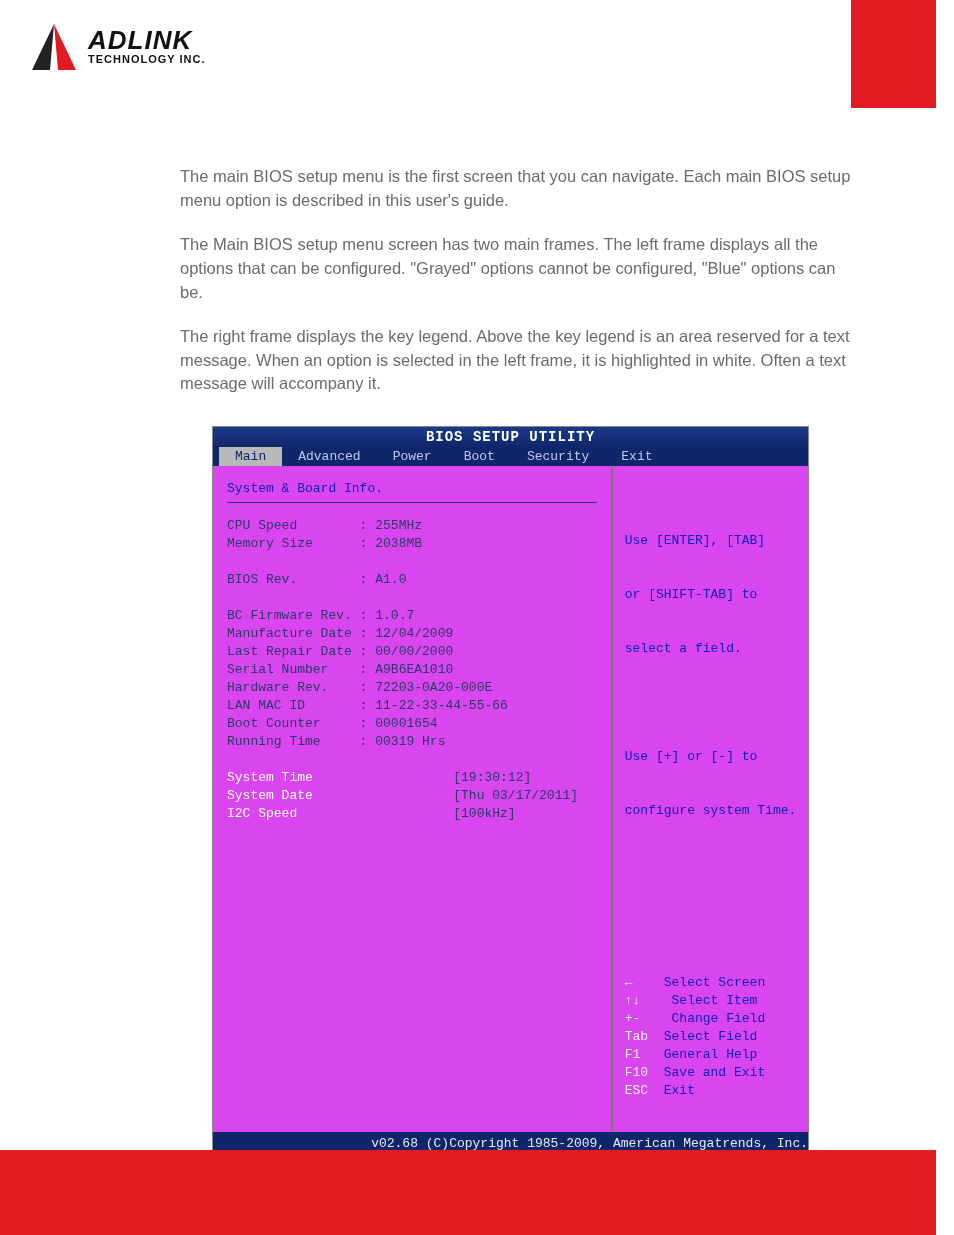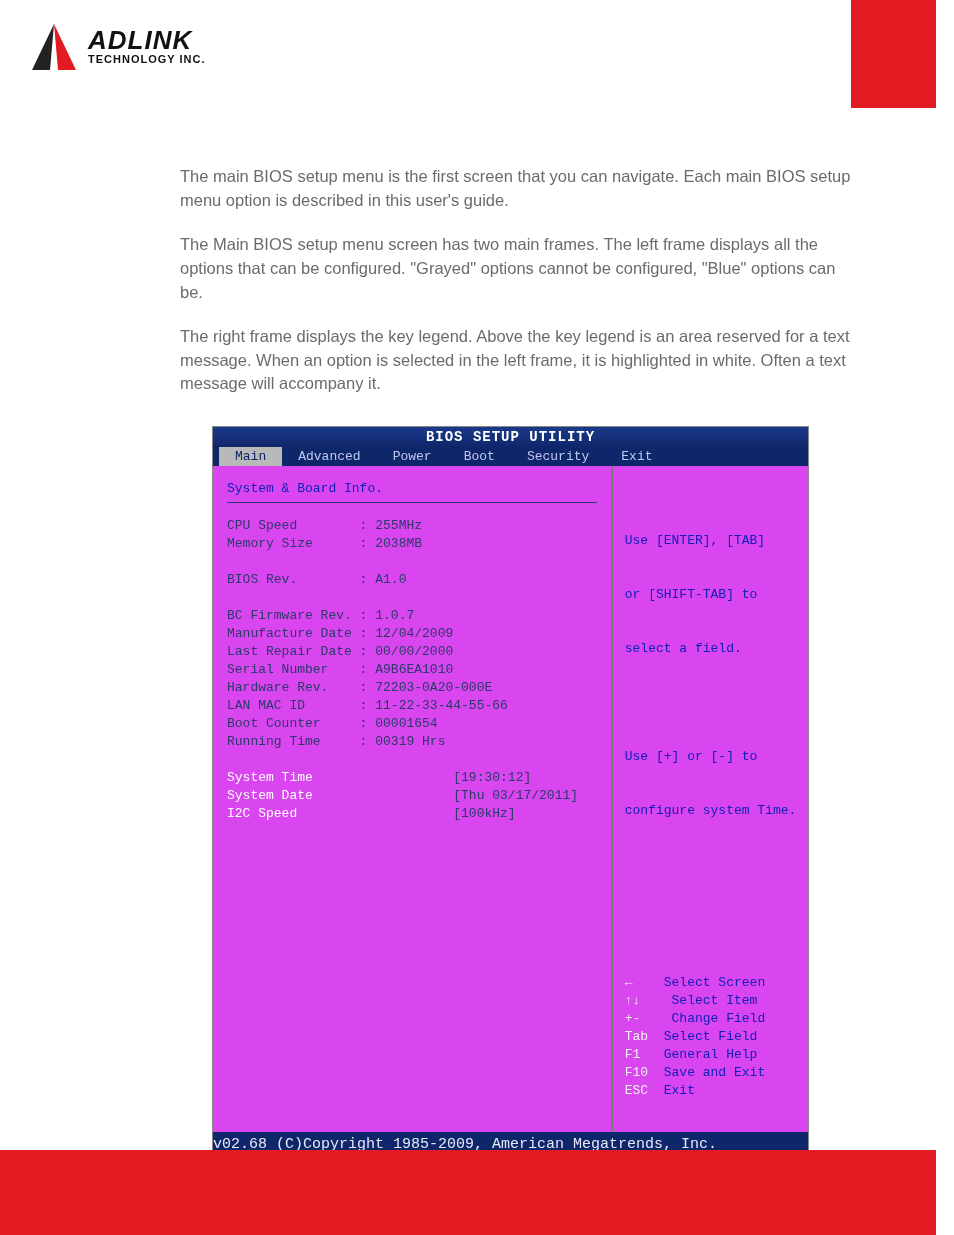--- a/index.html
+++ b/index.html
@@ -153,22 +153,22 @@
     margin-top: 100px;
     white-space: pre;
   }
   .keys-block .wht {
     color: #f0f0f0;
   }
   .bios-foot {
     background: #10266a;
     color: #e8e8f8;
     font-family: "Courier New", monospace;
-    font-size: 15px;
-    text-align: left;
+    font-size: 13px;
+    text-align: right;
     padding: 4px 0;
   }
   .help-text {
     white-space: pre-wrap;
   }
 </style>
 </head>
 <body>
 
 <div class="page">

